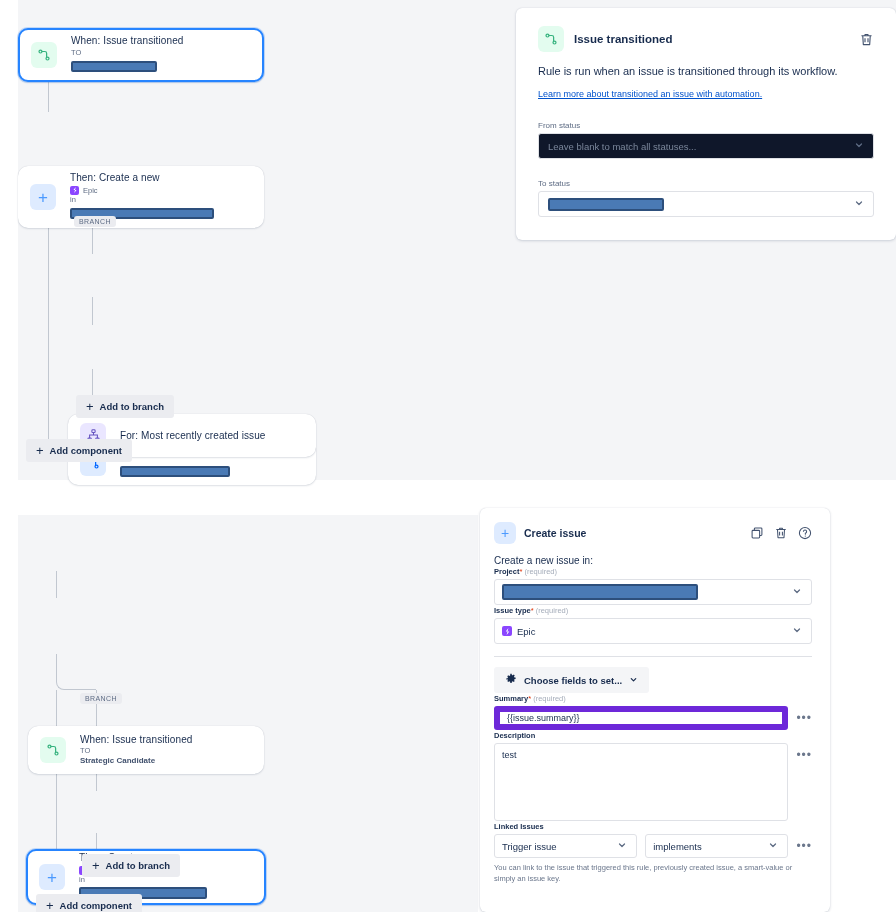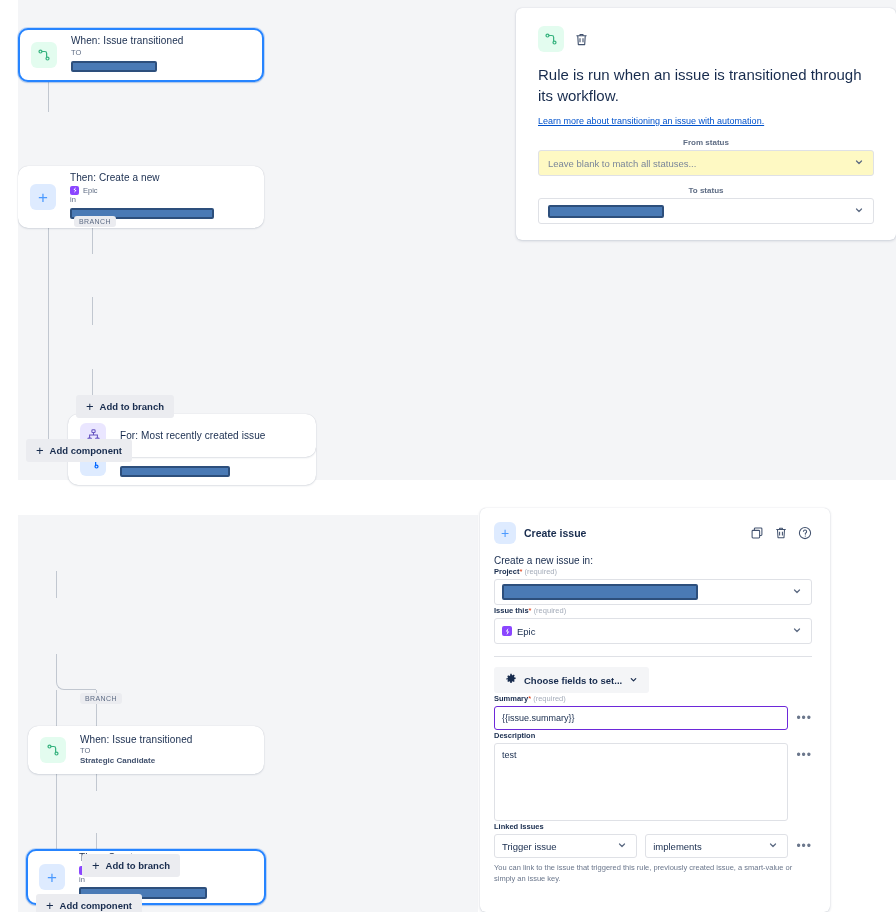--- a/index.html
+++ b/index.html
@@ -101,26 +101,26 @@
     cursor:pointer;
   }
   .pill-btn .plus { font-size:13px; font-weight:400; line-height:1; }
 
   
   .panel-pad { padding: 18px 22px 16px 22px; }
   .panel-head { display:flex; align-items:center; }
   .panel-head .card-icon { margin-right:10px; }
   .panel-title { font-size:11.5px; font-weight:bold; color:#172b4d; flex:1 1 auto; }
   .icon-btn { background:none;border:none;cursor:pointer;color:#42526e;display:flex;align-items:center;padding:0; }
-  .panel-desc { font-size:15px; color:#172b4d; margin-top:12px; line-height:1.4; }
+  .panel-desc { font-size:11px; color:#172b4d; margin-top:12px; line-height:1.4; }
   .panel-link { font-size:9px; color:#0052cc; text-decoration:underline; display:inline-block; margin-top:10px; }
-  .field-label { font-size:8px; color:#5e6c84; font-weight:bold; margin-top:10px; margin-bottom:3px;text-align:center; }
+  .field-label { font-size:8px; color:#5e6c84; font-weight:normal; margin-top:20px; margin-bottom:3px; }
   .select-box {
     position:relative;
-    border:1px solid #dfe1e6; background:#fef9c3;
+    border:1px solid #dfe1e6; background:#0f172a;
     border-radius:3px; height:26px;
     display:flex; align-items:center;
     padding: 0 24px 0 9px;
     font-size:9.5px; color:#7a869a;
     cursor:pointer;
   }
   .select-box.filled { background:#fff; }
   .chev { position:absolute; right:9px; top:50%; transform:translateY(-50%); color:#5e6c84; }
 
   .panel-actions { display:flex; align-items:center; margin-top:18px; }
@@ -131,21 +131,21 @@
   .ci-head { display:flex; align-items:center; }
   .ci-title { font-size:10.5px; font-weight:bold; color:#172b4d; flex:1 1 auto; }
   .ci-actions { display:flex; align-items:center; gap:10px; }
   .ci-sub { font-size:10px; color:#172b4d; margin-top:11px; }
   .req-label { font-size:7.5px; margin-top:1px; margin-bottom:3px; }
   .req-label b { color:#172b4d; font-weight:bold; }
   .req-star { color:#de350b; }
   .req-opt { color:#a5adba; }
   .inp {
     position:relative;
-    border:1px solid #6d28d9; background:#fff;
+    border:6px solid #6d28d9; background:#fff;
     border-radius:3px; min-height:24px;
     display:flex; align-items:center;
     padding: 0 22px 0 7px;
     font-size:9px; color:#172b4d;
   }
   .hr { height:1px; background:#dfe1e6; margin:12px 0 10px 0; }
   .chooser {
     display:inline-flex; align-items:center; gap:7px;
     background:#f4f5f7; border:none; border-radius:3px;
     padding:6px 11px; font-size:9.5px; font-weight:bold; color:#172b4d; cursor:pointer;text-align:right;
@@ -251,30 +251,31 @@
   <div class="side-panel" style="left:516px; top:8px; width:380px; height:232px;">
     <div class="panel-pad">
       <div class="panel-head">
         <span class="card-icon ic-green">
           <svg width="14" height="14" viewBox="0 0 16 16" fill="none" stroke="#36b37e" stroke-width="1.4">
             <circle cx="4" cy="4" r="1.7"></circle>
               <circle cx="12" cy="12" r="1.7"></circle>
             <path d="M5.7 4H9a2 2 0 0 1 2 2v4" stroke-linecap="round"></path>
           </svg>
         </span>
+        <span class="panel-title">Issue transitioned</span>
         <button class="icon-btn">
           <svg width="15" height="15" viewBox="0 0 16 16" fill="none" stroke="#42526e" stroke-width="1.2">
             <path d="M2.6 4h10.8M6.4 4V2.6h3.2V4M4 4l.6 9.4h6.8L12 4" stroke-linejoin="round"></path>
             <path d="M6.4 6.6v4.2M9.6 6.6v4.2"></path>
           </svg>
         </button>
       </div>
 
       <div class="panel-desc">Rule is run when an issue is transitioned through its workflow.</div>
-      <a class="panel-link" href="#">Learn more about transitioning an issue with automation.</a>
+      <a class="panel-link" href="#">Learn more about transitioned an issue with automation.</a>
 
       <div class="field-label">From status</div>
       <div class="select-box">
         <span>Leave blank to match all statuses...</span>
         <span class="chev">
           <svg width="10" height="10" viewBox="0 0 12 12" fill="none" stroke="#5e6c84" stroke-width="1.5">
               <path d="M3 4.8 6 7.8l3-3" stroke-linecap="round" stroke-linejoin="round"></path>
             </svg>
         </span>
       </div>
@@ -383,21 +384,21 @@
       <div class="sel" style="height:26px;">
         <span class="redact" style="width:196px;height:16px;"></span>
         <span class="chev">
           <svg width="10" height="10" viewBox="0 0 12 12" fill="none" stroke="#5e6c84" stroke-width="1.5">
               <path d="M3 4.8 6 7.8l3-3" stroke-linecap="round" stroke-linejoin="round"></path>
             </svg>
         </span>
       </div>
 
       <div class="req-label">
-        <b>Issue this</b><span class="req-star">*</span>
+        <b>Issue type</b><span class="req-star">*</span>
         <span class="req-opt">(required)</span>
       </div>
       <div class="sel" style="height:26px;gap:5px;">
         <span class="epic-badge" style="width:10px;height:10px;flex:0 0 10px;">
           <svg width="7" height="7" viewBox="0 0 8 8">
               <path d="M5 0 2 4h2l-1 4 3-4H4z" fill="#fff"></path>
             </svg>
         </span>
         <span>Epic</span>
         <span class="chev">

